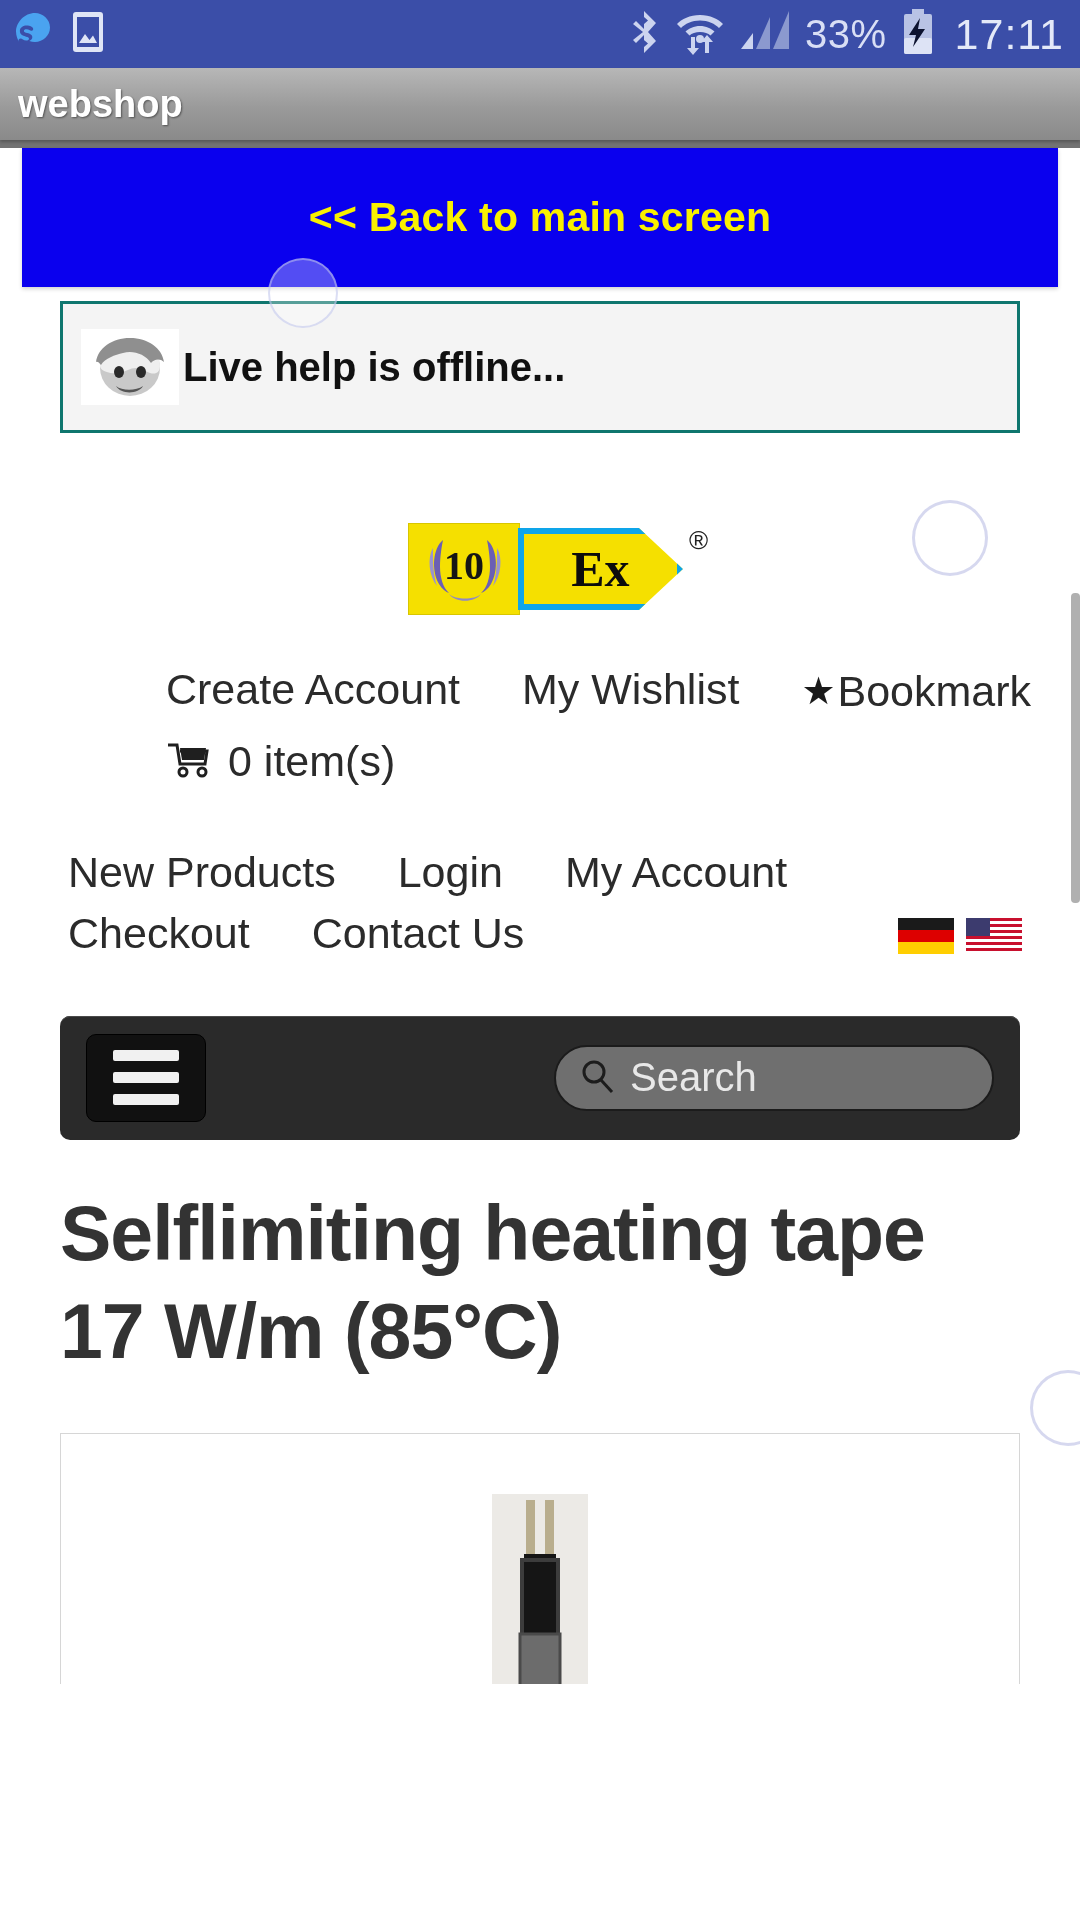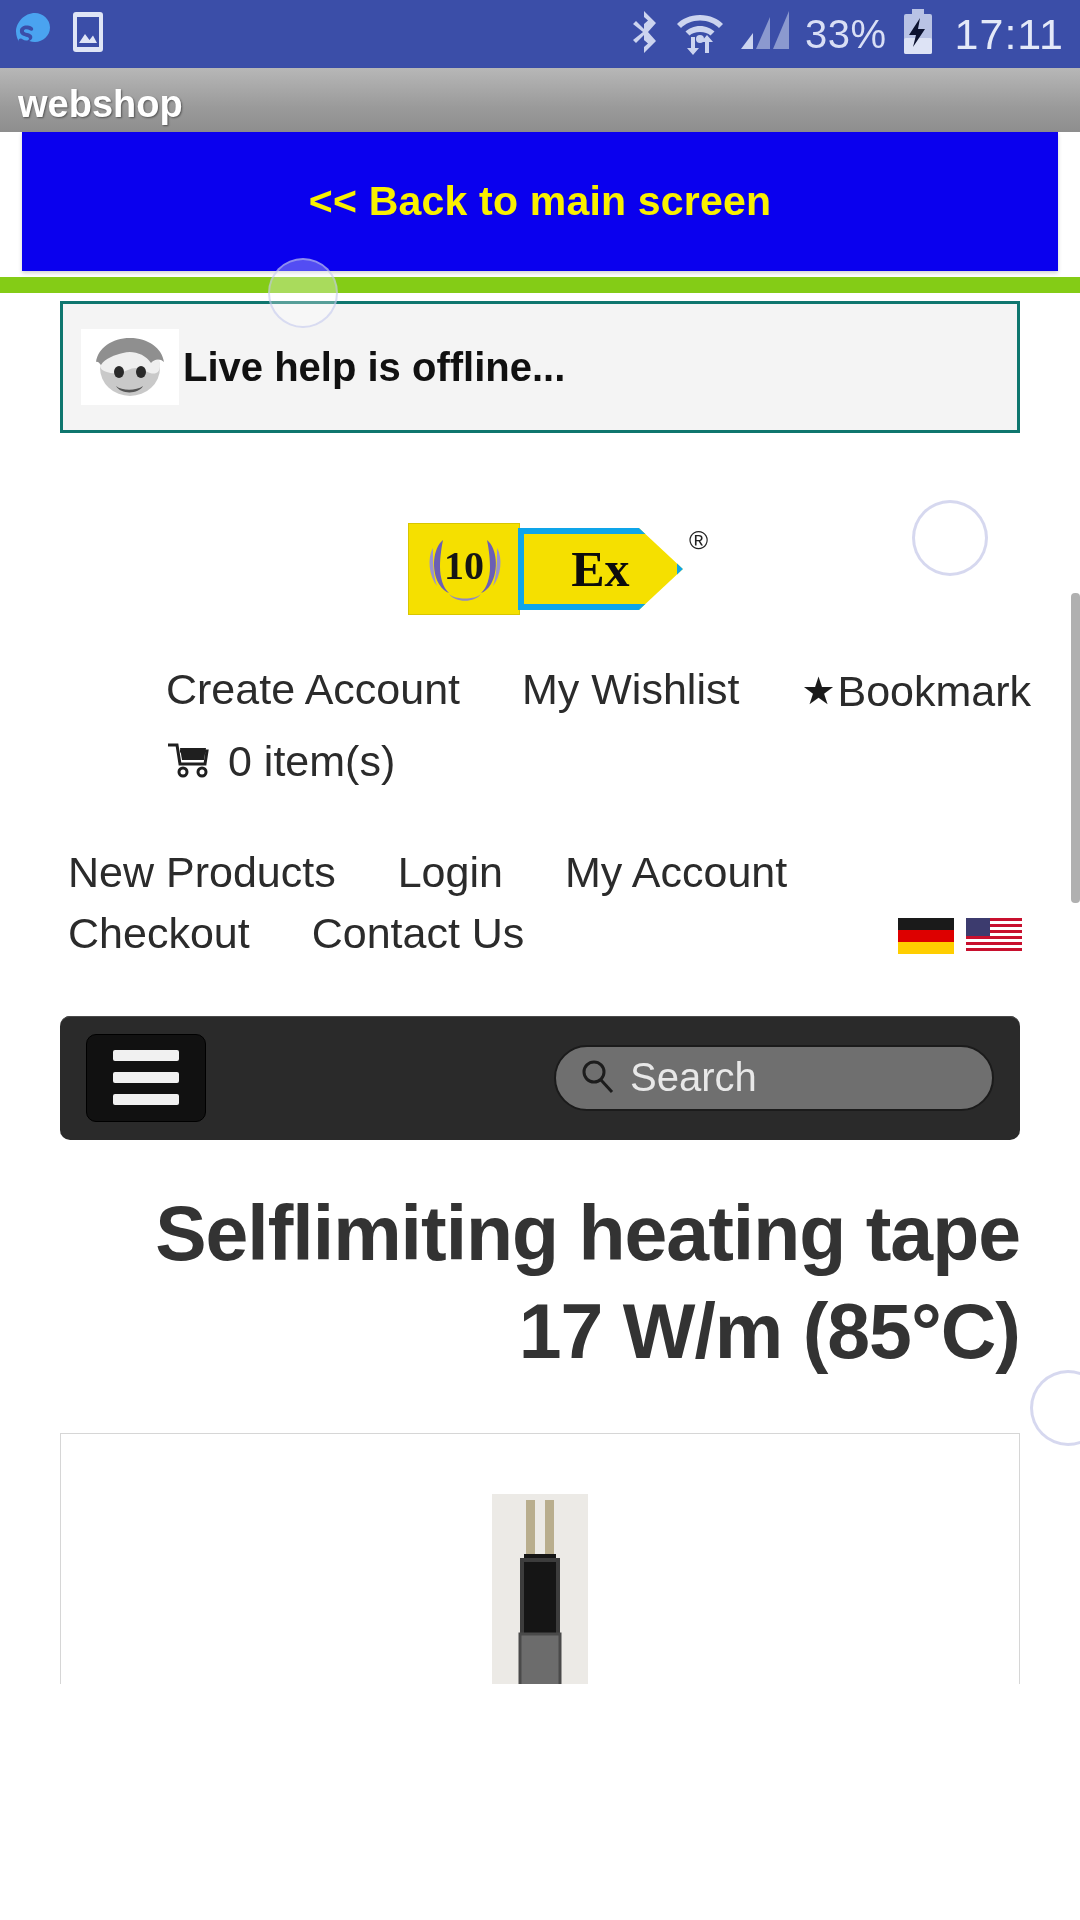--- a/index.html
+++ b/index.html
@@ -2,21 +2,21 @@
 <html><head>
 <meta charset="utf-8">
 <style>
   * { box-sizing: border-box; margin: 0; padding: 0; }
   html, body {
     width: 1080px; height: 1920px;
     background: #ffffff;
     font-family: "Liberation Sans", sans-serif;
     overflow: hidden;
   }
-  #screen { position: relative; width: 1080px; height: 1684px; overflow: hidden; background:#84cc16;text-align:right; }
+  #screen { position: relative; width: 1080px; height: 1684px; overflow: hidden; background:#737373; }
 
   
   .statusbar {
     position: absolute; top: 0; left: 0; width: 1080px; height: 68px;
     background: #3b4ea8;
     display: flex; align-items: center; padding: 0 16px;
   }
   .sb-left { display: flex; align-items: center; gap: 16px; }
   .sb-right { margin-left: auto; display: flex; align-items: center; gap: 14px; }
   .sb-icon { display: block; }
@@ -30,21 +30,21 @@
     display: flex; align-items: center;
     box-shadow: 0 2px 3px rgba(0,0,0,0.25);
   }
   .titlebar-text {
     color: #ffffff; font-size: 38px; font-weight: bold; padding-left: 18px;
     text-shadow: 1px 1px 2px rgba(0,0,0,0.45);
   }
 
   
   .backbar-wrap {
-    position: absolute; top: 132px; left: 0; width: 1080px; height: 145px;
+    position: absolute; top: 148px; left: 0; width: 1080px; height: 145px;
     background: #ffffff; padding: 0 22px;
   }
   .backbar {
     width: 100%; height: 139px;
     background: #0a00ee;
     display: flex; align-items: center; justify-content: center;
     border: none; cursor: pointer;
     box-shadow: 0 2px 4px rgba(0,0,0,0.18);
   }
   .backbar-label {

